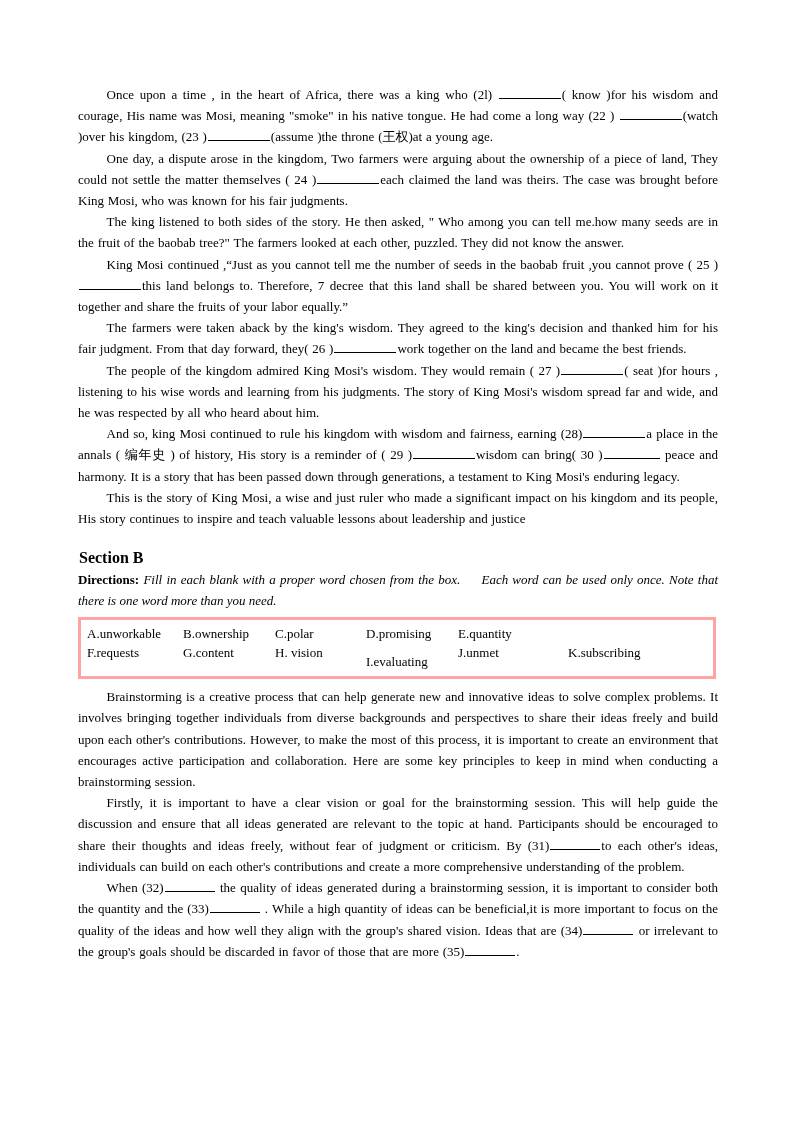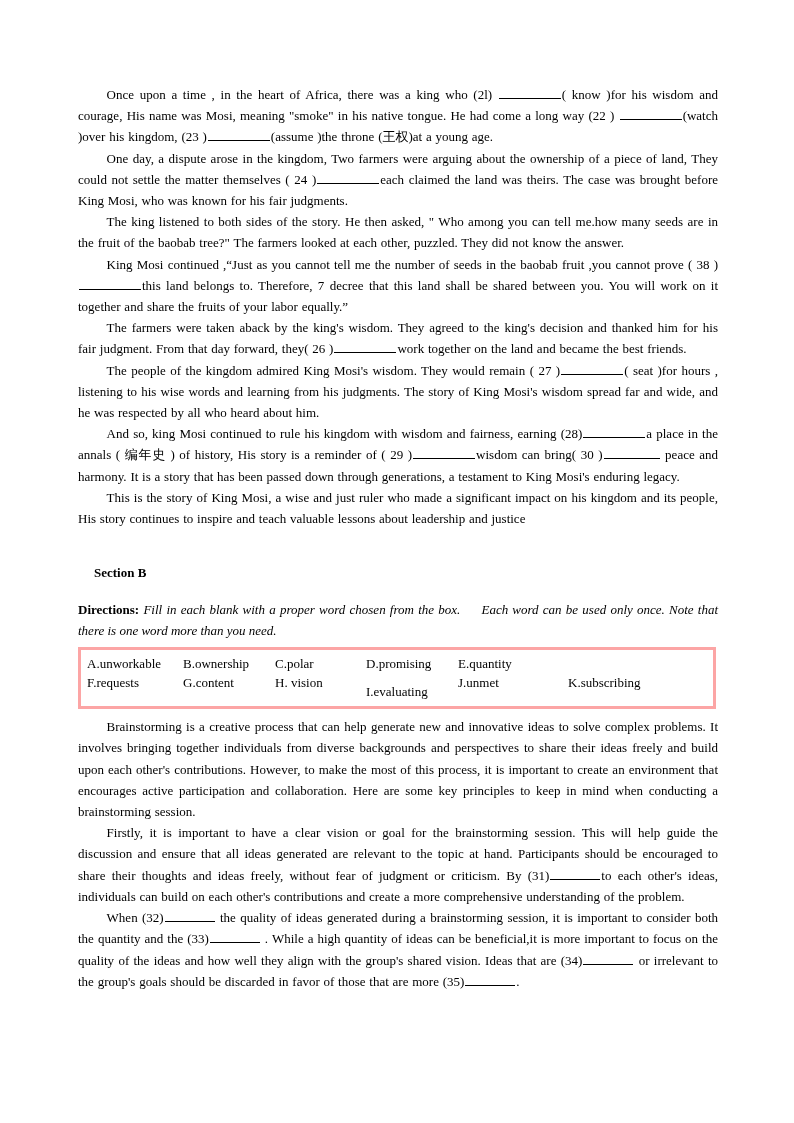--- a/index.html
+++ b/index.html
@@ -34,23 +34,23 @@
     display: inline-block;
     border-bottom: 1px solid #000;
     vertical-align: baseline;
     height: 0.95em;
     margin: 0 1px;
   }
   .b9 { width: 62px; }
   .b8 { width: 56px; }
   .b7 { width: 50px; }
   .section-head {
-    margin: 16px;
+    margin: 1px;
     padding-top: 17px;
-    font-size: 13.0px;
+    font-size: 16px;
     line-height: 21px;
     font-weight: bold;
   }
   .directions {
     margin: 0;
     font-size: 13.0px;
     line-height: 21px;
     text-align: justify;
   }
   .directions .lead {
@@ -90,21 +90,21 @@
 </style>
 </head>
 <body>
 
 <div class="page">
 
   <div id="sectionA">
       <p class="para"><span>Once upon a time , in the heart of Africa, there was a king who (2l) </span><span class="blank b9"></span><span>( know )for his wisdom and courage, His name was Mosi, meaning "smoke" in his native tongue. He had come a long way (22 ) </span><span class="blank b9"></span><span>(watch )over his kingdom, (23 )</span><span class="blank b9"></span><span>(assume )the throne (王权)at a young age.</span></p>
       <p class="para"><span>One day, a dispute arose in the kingdom, Two farmers were arguing about the ownership of a piece of land, They could not settle the matter themselves ( 24 )</span><span class="blank b9"></span><span>each claimed the land was theirs. The case was brought before King Mosi, who was known for his fair judgments.</span></p>
       <p class="para"><span>The king listened to both sides of the story. He then asked, " Who among you can tell me.how many seeds are in the fruit of the baobab tree?" The farmers looked at each other, puzzled.  They did not know the answer.</span></p>
-      <p class="para"><span>King Mosi continued ,“Just as you cannot tell me the number of seeds in the baobab fruit ,you cannot prove ( 38 )</span><span class="blank b9"></span><span>this land belongs to. Therefore, 7 decree that this land shall be shared between you. You will work on it together and share the fruits of your labor equally.”</span></p>
+      <p class="para"><span>King Mosi continued ,“Just as you cannot tell me the number of seeds in the baobab fruit ,you cannot prove ( 25 )</span><span class="blank b9"></span><span>this land belongs to. Therefore, 7 decree that this land shall be shared between you. You will work on it together and share the fruits of your labor equally.”</span></p>
       <p class="para"><span>The farmers were taken aback by the king's wisdom. They agreed to the king's decision and thanked him for his fair judgment. From that day forward, they( 26 )</span><span class="blank b9"></span><span>work together on the land and became the best friends.</span></p>
       <p class="para"><span>The people of the kingdom admired King Mosi's wisdom. They would remain ( 27 )</span><span class="blank b9"></span><span>( seat )for hours , listening to his wise words and learning from his judgments. The story of King Mosi's wisdom spread far and wide, and he was respected by all who heard about him.</span></p>
       <p class="para"><span>And so, king Mosi continued to rule his kingdom with wisdom and fairness, earning (28)</span><span class="blank b9"></span><span>a place in the annals ( 编年史 ) of history, His story is a reminder of ( 29 )</span><span class="blank b9"></span><span>wisdom can bring( 30 )</span><span class="blank b8"></span><span> peace and harmony. It is a story that has been passed down through generations, a testament to King Mosi's enduring legacy.</span></p>
       <p class="para"><span>This is the story of King Mosi, a wise and just ruler who made a significant impact on his kingdom and its people, His story continues to inspire and teach valuable lessons about leadership and justice</span></p>
     </div>
 
   <div class="section-head">Section B</div>
 
   <div class="directions">
     <span class="lead">Directions:</span>

